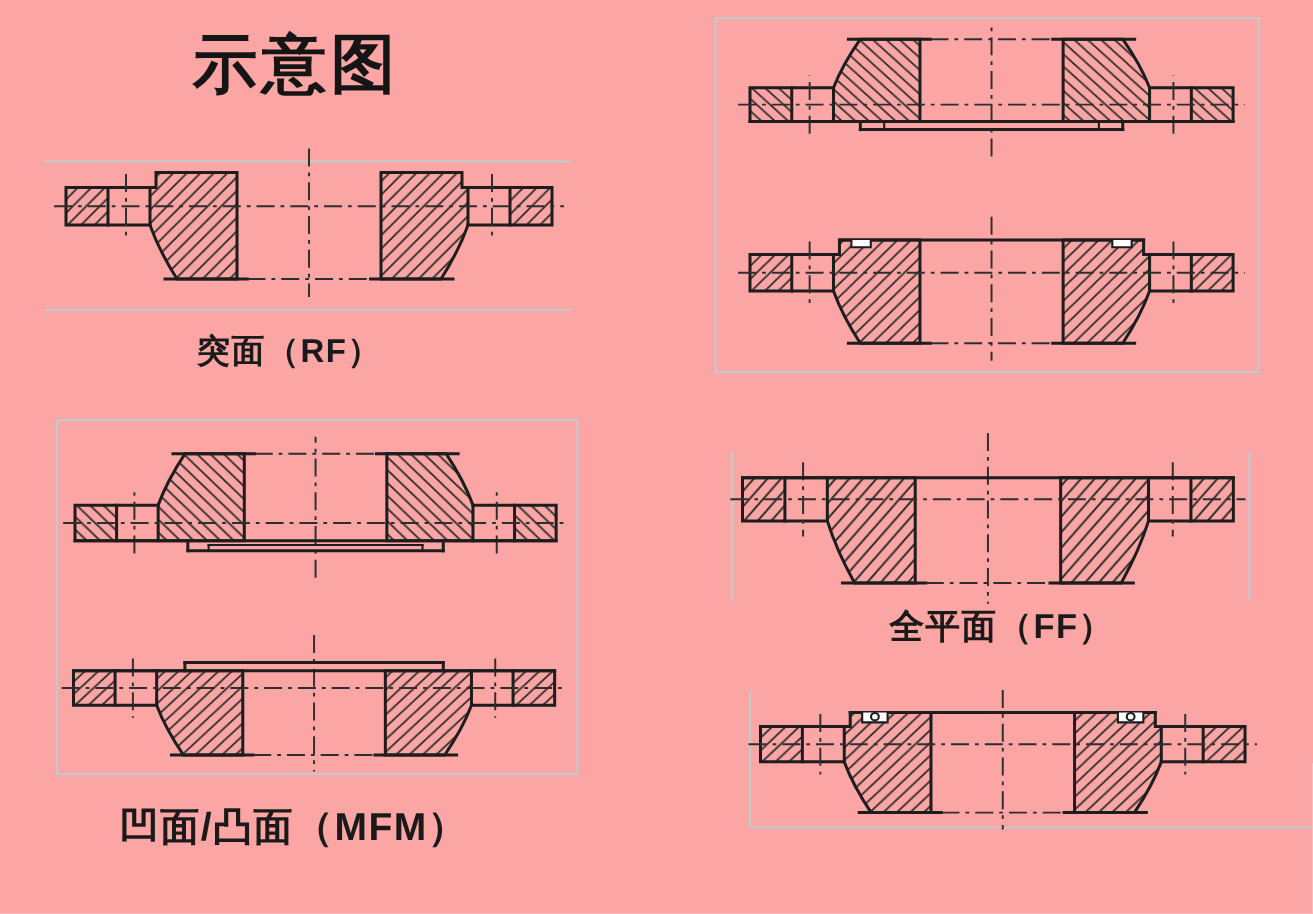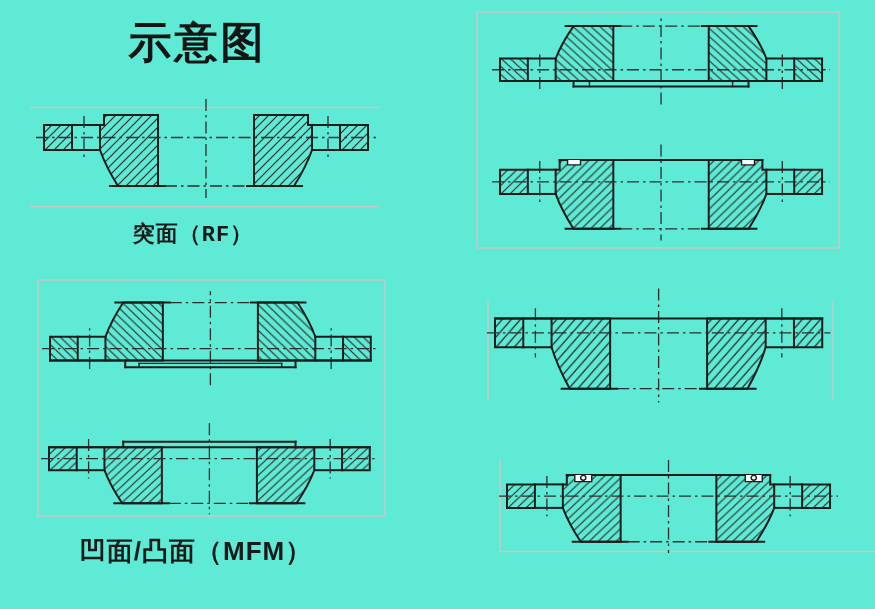--- a/index.html
+++ b/index.html
@@ -1,36 +1,36 @@
 <!DOCTYPE html>
 <html><head>
 <meta charset="utf-8">
 <style>
   html,body{margin:0;padding:0;}
   body{
     width:875px;height:609px;position:relative;background:#ffffff;
     font-family:"Liberation Sans","DejaVu Sans",sans-serif;
     overflow:hidden;
   }
-  .page{position:absolute;left:0;top:0;width:875px;height:609px;background:#5eead4;}
+  .page{position:absolute;left:0;top:0;width:875px;height:609px;background:#fca5a5;}
   .diagram{position:absolute;left:0;top:0;}
   
   .ln{stroke:#1d1d1d;stroke-width:2;fill:none;stroke-linecap:square;}
   .thin{stroke:#1d1d1d;stroke-width:1.4;fill:none;stroke-linecap:square;}
   .hatched{fill:url(#hatch);stroke:#1d1d1d;stroke-width:2;stroke-linejoin:miter;}
   .cl{stroke:#2e2e2e;stroke-width:1.3;fill:none;stroke-dasharray:12 4 2.5 4;}
   .faint{stroke:#c7c7c7;stroke-width:1.5;fill:none;}
   .wfill{fill:#ffffff;stroke:none;}
   
   .title{
     position:absolute;left:70px;top:14px;width:255px;margin:0;
     text-align:center;font-size:43px;font-weight:bold;color:#151515;letter-spacing:3px;
   }
   .cap{position:absolute;text-align:center;color:#1a1a1a;font-weight:600;letter-spacing:1px;white-space:nowrap;}
-  #cap-rf{left:43px;top:219px;width:300px;font-size:22px;font-family:Liberation Mono, monospace;}
+  #cap-rf{left:43px;top:219px;width:300px;font-size:22px;}
   #cap-mfm{left:46px;top:534px;width:300px;font-size:26px;}
   #cap-tg{left:508px;top:259px;width:300px;font-size:23px;}
   #cap-ff{left:518px;top:402px;width:300px;font-size:23px;}
   #cap-rj{left:528px;top:562px;width:300px;font-size:22px;}
 </style>
 </head>
 <body>
 
 <div class="page">
 
@@ -206,14 +206,15 @@
           <path d="M68 0 L68 7 L85 7 L85 0" class="thin" vector-effect="non-scaling-stroke"></path>
           <path d="M239 0 L239 7 L256 7 L256 0" class="thin" vector-effect="non-scaling-stroke"></path>
           <circle cx="76.5" cy="3" r="2.6" class="thin" vector-effect="non-scaling-stroke"></circle>
           <circle cx="247.5" cy="3" r="2.6" class="thin" vector-effect="non-scaling-stroke"></circle>
         </g>
       </g>
   </svg>
 
   <div class="cap" id="cap-rf">突面（RF）</div>
   <div class="cap" id="cap-mfm">凹面/凸面（MFM）</div>
+  <div class="cap" id="cap-ff">全平面（FF）</div>
 
 </div>
 
 </body></html>

